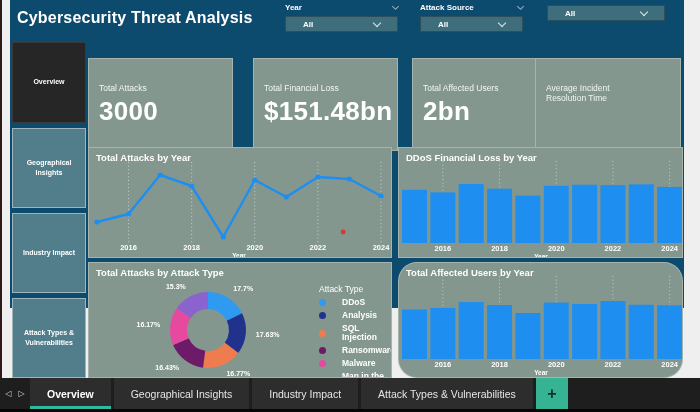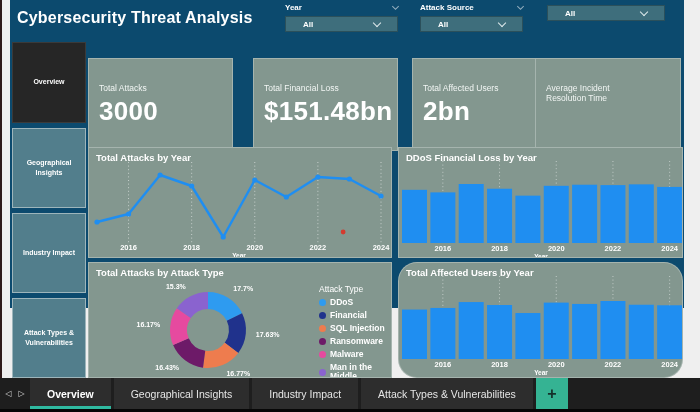--- a/index.html
+++ b/index.html
@@ -29,21 +29,21 @@
               border:1px solid rgba(255,255,255,.28); padding:24px 28px 0 10px; color:#fff; }
   .kpi-label { font-size:8.5px; color:#f2f6f4; }
   .kpi-value { font-size:26px; font-weight:600; margin-top:3px; letter-spacing:.3px; }
 
   .panel { position:absolute; background:#83978f; border:1px solid rgba(255,255,255,.28); overflow:hidden; }
   .panel-title { position:absolute; left:7px; top:4px; font-size:9.5px; font-weight:bold; color:#ffffff; z-index:2; }
   .panel svg { position:absolute; left:0; top:0; }
 
   .donut-legend { position:absolute; left:230px; top:21px; z-index:2; }
   .legend-title { font-size:8.5px; font-weight:normal; color:#fff; display:block; margin-bottom:4px; }
-  .legend-item { display:flex; align-items:center; gap:4px; margin-bottom:4px; font-size:8.5px;
+  .legend-item { display:flex; align-items:center; gap:16px; margin-bottom:4px; font-size:8.5px;
                  font-weight:600; color:#fff; line-height:9px; }
   .legend-dot { width:7px; height:7px; border-radius:50%; flex:0 0 auto; }
 
   .tabbar { position:absolute; left:0; top:378px; width:700px; height:31px; background:#1e1e1e;
             display:flex; align-items:stretch; }
   .tab-arrows { width:30px; display:flex; align-items:center; justify-content:center; gap:7px;
                 color:#d8d8d8; font-size:8px; }
   .tab-arrows span { cursor:pointer; }
   .tabs { display:flex; gap:3px; }
   .tab { background:#2d2d2d; color:#e6e6e6; font-size:10.5px; display:flex; align-items:center;
@@ -190,21 +190,21 @@
           <text x="96.8063479500324" y="26.43896372637328" font-size="7" text-anchor="end" font-weight="bold" fill="#ffffff" font-family="Liberation Sans, sans-serif">15.3%</text>
         </svg>
       <div class="donut-legend" id="donut-legend">
         <span class="legend-title">Attack Type</span>
       <div class="legend-item">
             <span class="legend-dot" style="background: rgb(46, 155, 240);"></span>
             <span>DDoS</span>
           </div>
           <div class="legend-item">
             <span class="legend-dot" style="background: rgb(32, 50, 140);"></span>
-            <span>Financial</span>
+            <span>Analysis</span>
           </div>
           <div class="legend-item">
             <span class="legend-dot" style="background: rgb(238, 124, 78);"></span>
             <span>SQL Injection</span>
           </div>
           <div class="legend-item">
             <span class="legend-dot" style="background: rgb(109, 26, 104);"></span>
             <span>Ransomware</span>
           </div>
           <div class="legend-item">

